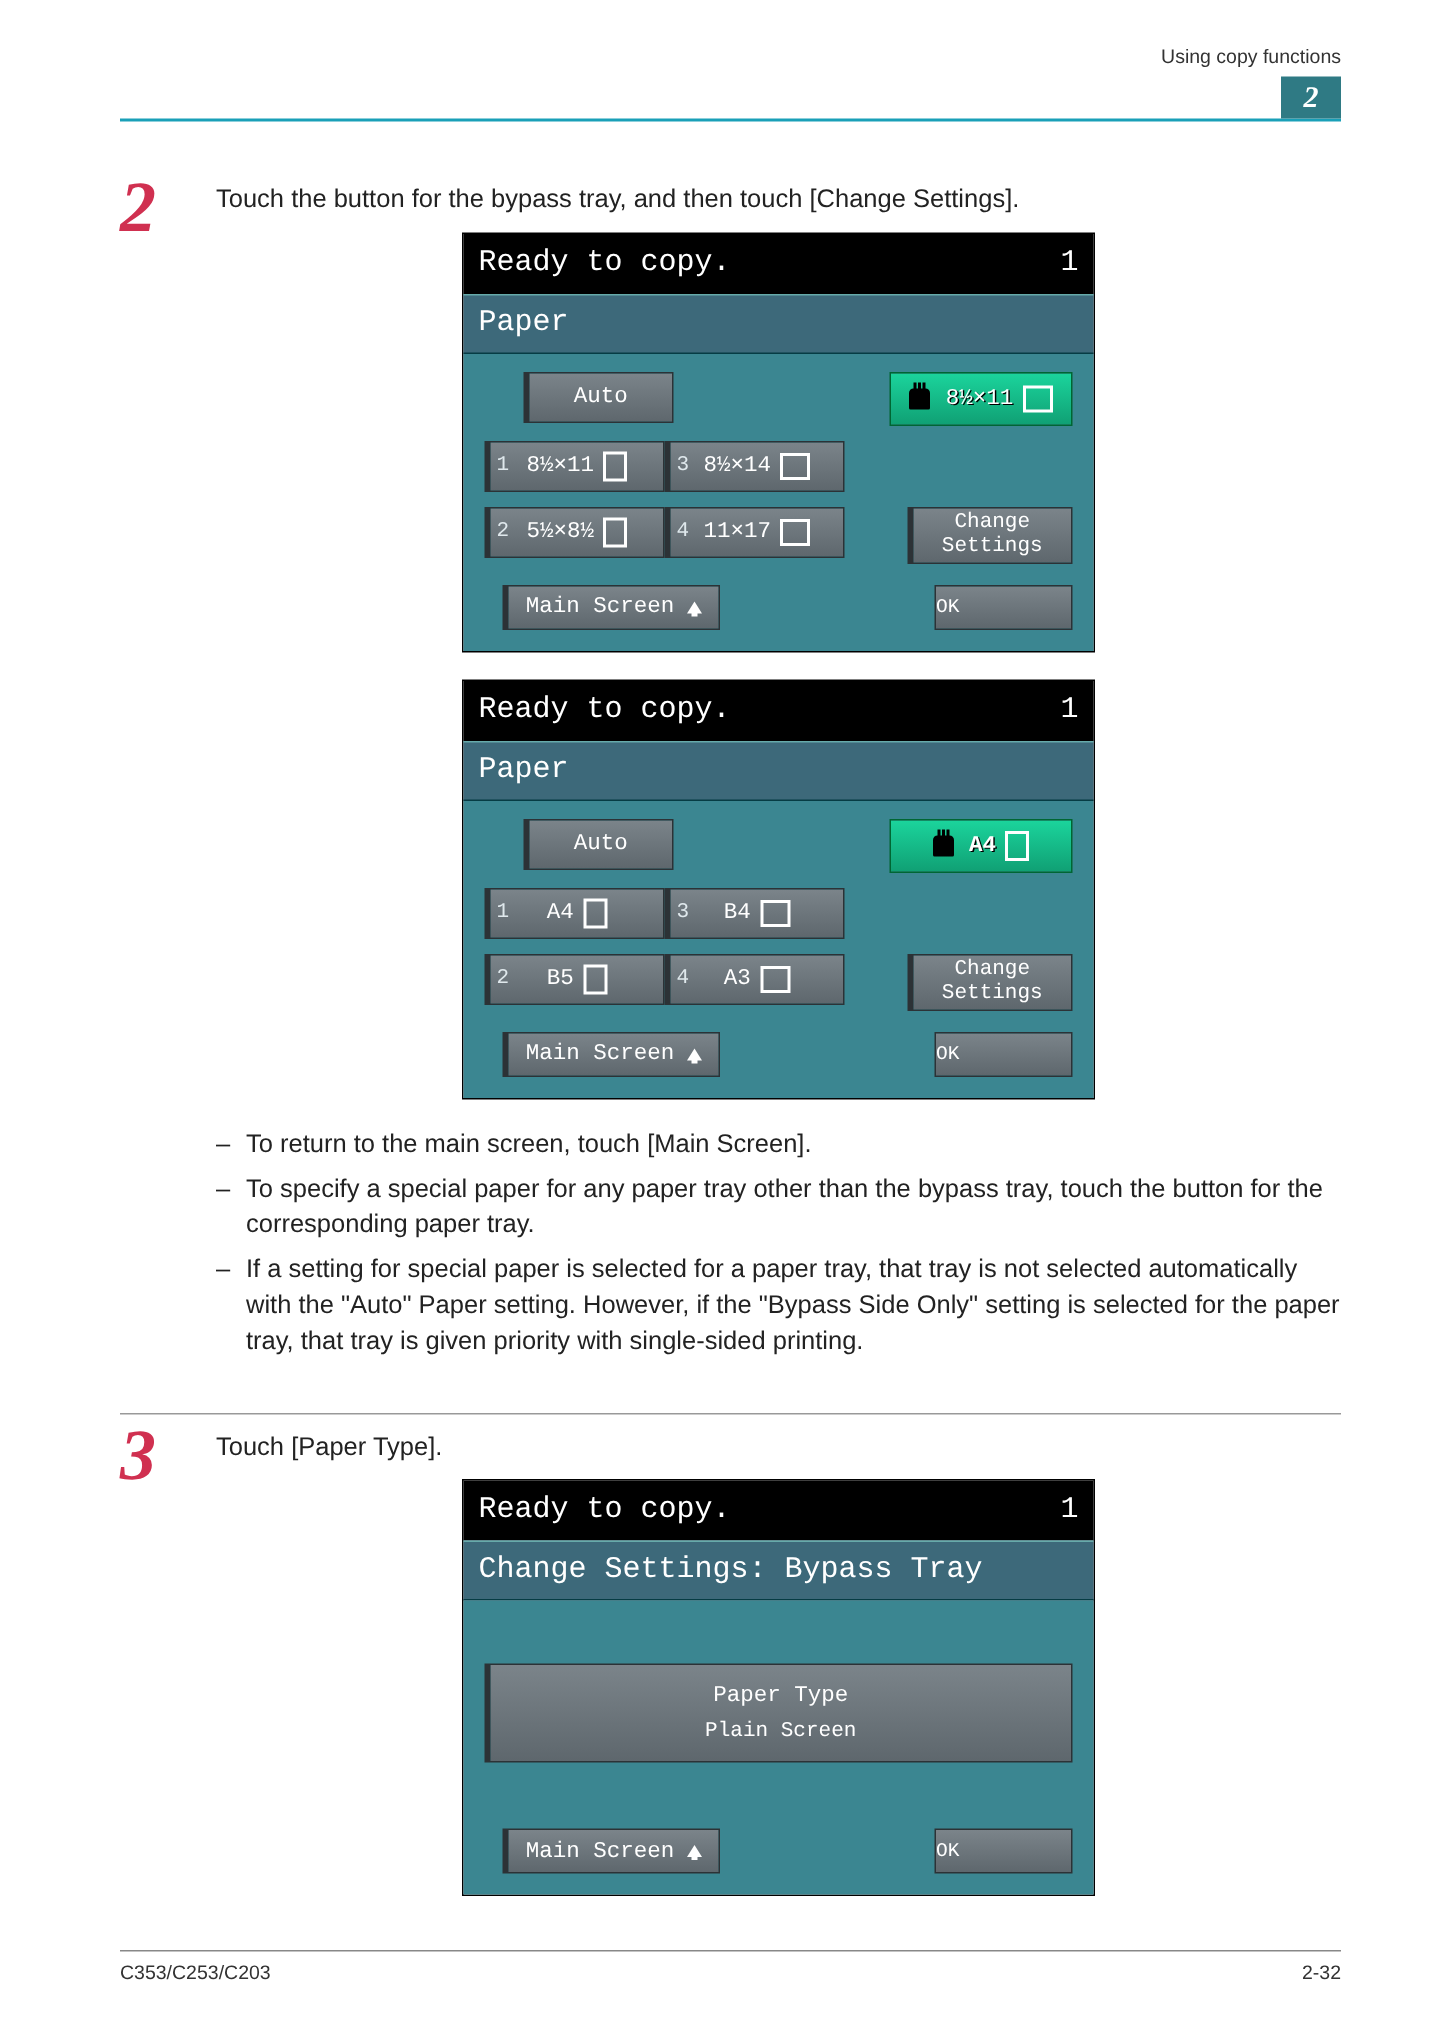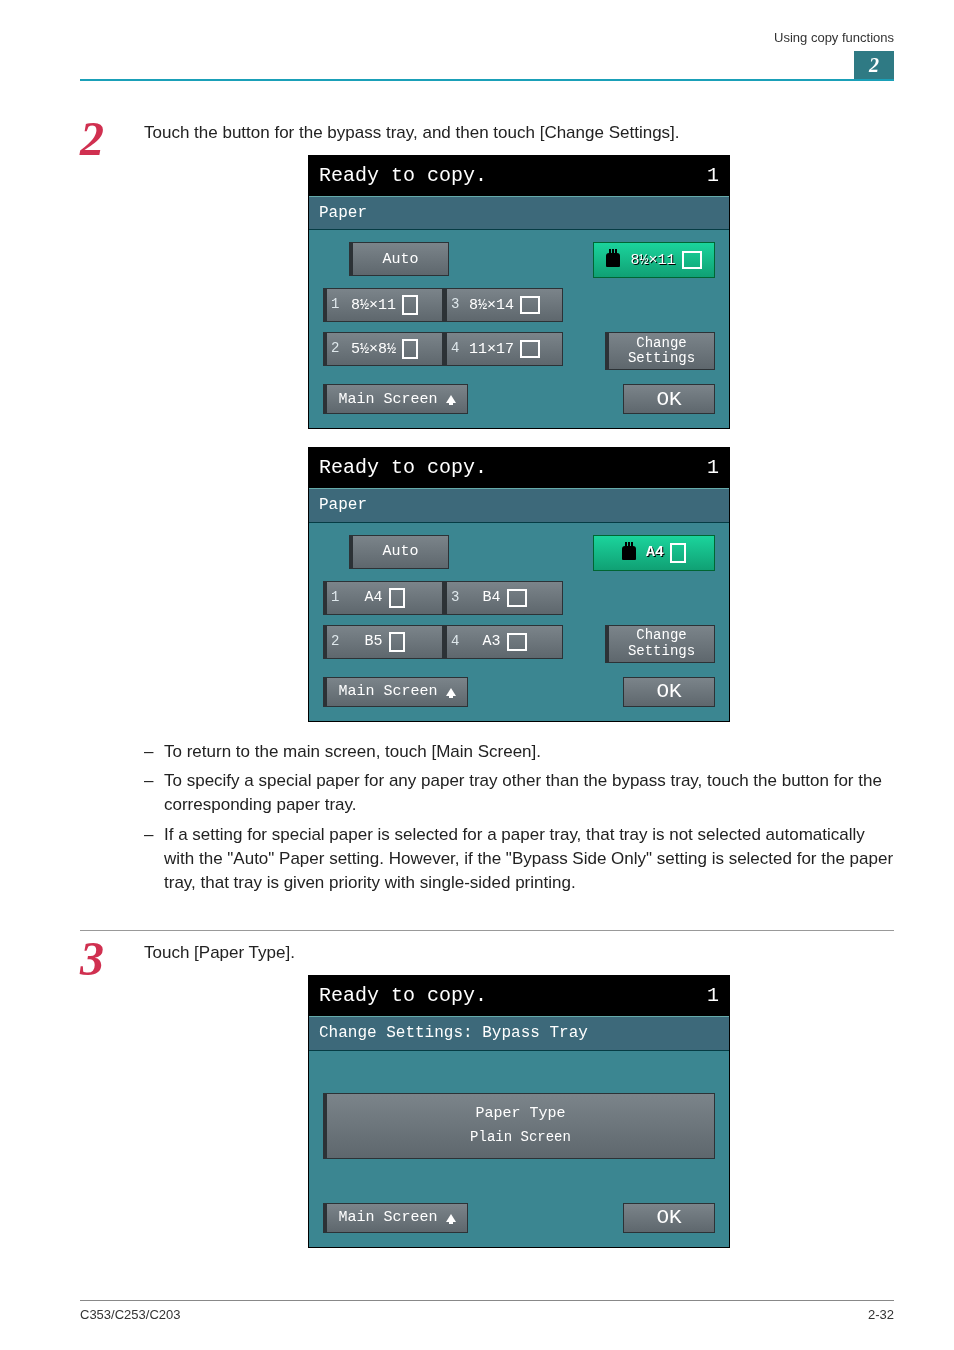--- a/index.html
+++ b/index.html
@@ -24,44 +24,44 @@
   
   .step{display:flex;margin-top:30px;border-top:1px solid #999;padding-top:4px;}
   .step.first{border-top:none;}
   .stepnum{font-size:48px;font-style:italic;font-weight:bold;color:var(--step-red);width:64px;line-height:1;font-family:Georgia,'Times New Roman',serif;}
   .stepbody{flex:1;font-size:17px;line-height:1.4;}
   .stepbody p{margin:6px 0 10px 0;}
 
   
   .panel{width:420px;margin:10px auto 18px auto;border:1px solid #000;font-family:"Lucida Console","Courier New",monospace;font-size:15px;color:#fff;position:relative;}
   .panel .statusbar{background:#000;display:flex;justify-content:space-between;align-items:center;padding:6px 10px;font-size:20px;}
-  .panel .titlebar{background:var(--header-blue);padding:5px 10px;font-size:16px;border-top:1px solid #6aa;border-bottom:1px solid #063c44;}
+  .panel .titlebar{background:var(--header-blue);padding:5px 10px;font-size:20px;border-top:1px solid #6aa;border-bottom:1px solid #063c44;}
   .panel .body{background:var(--teal-mid);padding:12px 14px 14px 14px;}
 
   .row{display:flex;gap:0;align-items:stretch;margin-bottom:10px;}
 
   .btn{background:linear-gradient(#7b848a,#5e676d);border:1px solid #2c3236;border-left:4px solid #2c3236;color:#fff;height:34px;display:flex;align-items:center;justify-content:center;gap:6px;font-size:15px;padding:0 6px;box-sizing:border-box;position:relative;}
   .btn .num{position:absolute;left:4px;top:50%;transform:translateY(-50%);font-size:14px;color:#dfe8ec;}
   .btn.small{width:120px;}
   .btn.changesettings{width:110px;height:38px;font-size:14px;line-height:1.1;text-align:center;}
   .btn.auto{width:100px;margin-left:26px;justify-content:center;}
 
   .bypass{background:linear-gradient(#1bd49c,#10a074);border:1px solid #063;width:120px;height:34px;display:flex;align-items:center;justify-content:center;gap:6px;color:#000;font-weight:bold;}
   .bypass .handicon{width:14px;height:14px;background:#000;border-radius:3px 3px 1px 1px;position:relative;margin-right:4px;}
   .bypass .handicon:before{content:"";position:absolute;left:3px;top:-4px;width:2px;height:6px;background:#000;box-shadow:3px 0 #000,6px 0 #000;}
   .bypass span{color:#fff;text-shadow:1px 1px 0 #000;font-weight:normal;}
 
   .orienticon{width:16px;height:14px;border:2px solid #fff;display:inline-block;}
   .orienticon.portrait{width:12px;height:16px;}
 
-  .footerbar{display:flex;justify-content:space-between;align-items:center;padding-top:4px;}
+  .footerbar{display:flex;justify-content:space-between;align-items:center;padding-top:4px;margin-left:12px;}
   .mainscreen{background:linear-gradient(#7b848a,#5e676d);border:1px solid #2c3236;border-left:4px solid #2c3236;color:#fff;height:28px;width:140px;display:flex;align-items:center;justify-content:center;gap:8px;font-size:15px;}
   .mainscreen .upicon{width:0;height:0;border-left:5px solid transparent;border-right:5px solid transparent;border-bottom:8px solid #fff;position:relative;}
   .mainscreen .upicon:after{content:"";position:absolute;left:-2px;top:6px;width:4px;height:4px;background:#fff;}
-  .okbtn{background:linear-gradient(#7b848a,#5e676d);border:1px solid #2c3236;color:#fff;height:28px;width:90px;display:flex;align-items:center;justify-content:center;font-size:21px;}
+  .okbtn{background:linear-gradient(#7b848a,#5e676d);border:1px solid #2c3236;color:#fff;height:28px;width:90px;display:flex;align-items:center;font-size:13px;}
 
   
   .bigbutton{flex:1;height:64px;background:linear-gradient(#7b848a,#5e676d);border:1px solid #2c3236;border-left:4px solid #2c3236;display:flex;flex-direction:column;align-items:center;justify-content:center;gap:4px;font-size:15px;}
   .bigbutton .sub{font-size:14px;color:#d8f0a0;}
   .panel3gap{height:30px;}
 
   
   .notes{margin:8px 0 0 0;padding:0;list-style:none;font-size:17px;}
   .notes li{position:relative;padding-left:20px;margin-bottom:6px;line-height:1.4;}
   .notes li:before{content:"–";position:absolute;left:0;top:0;}

